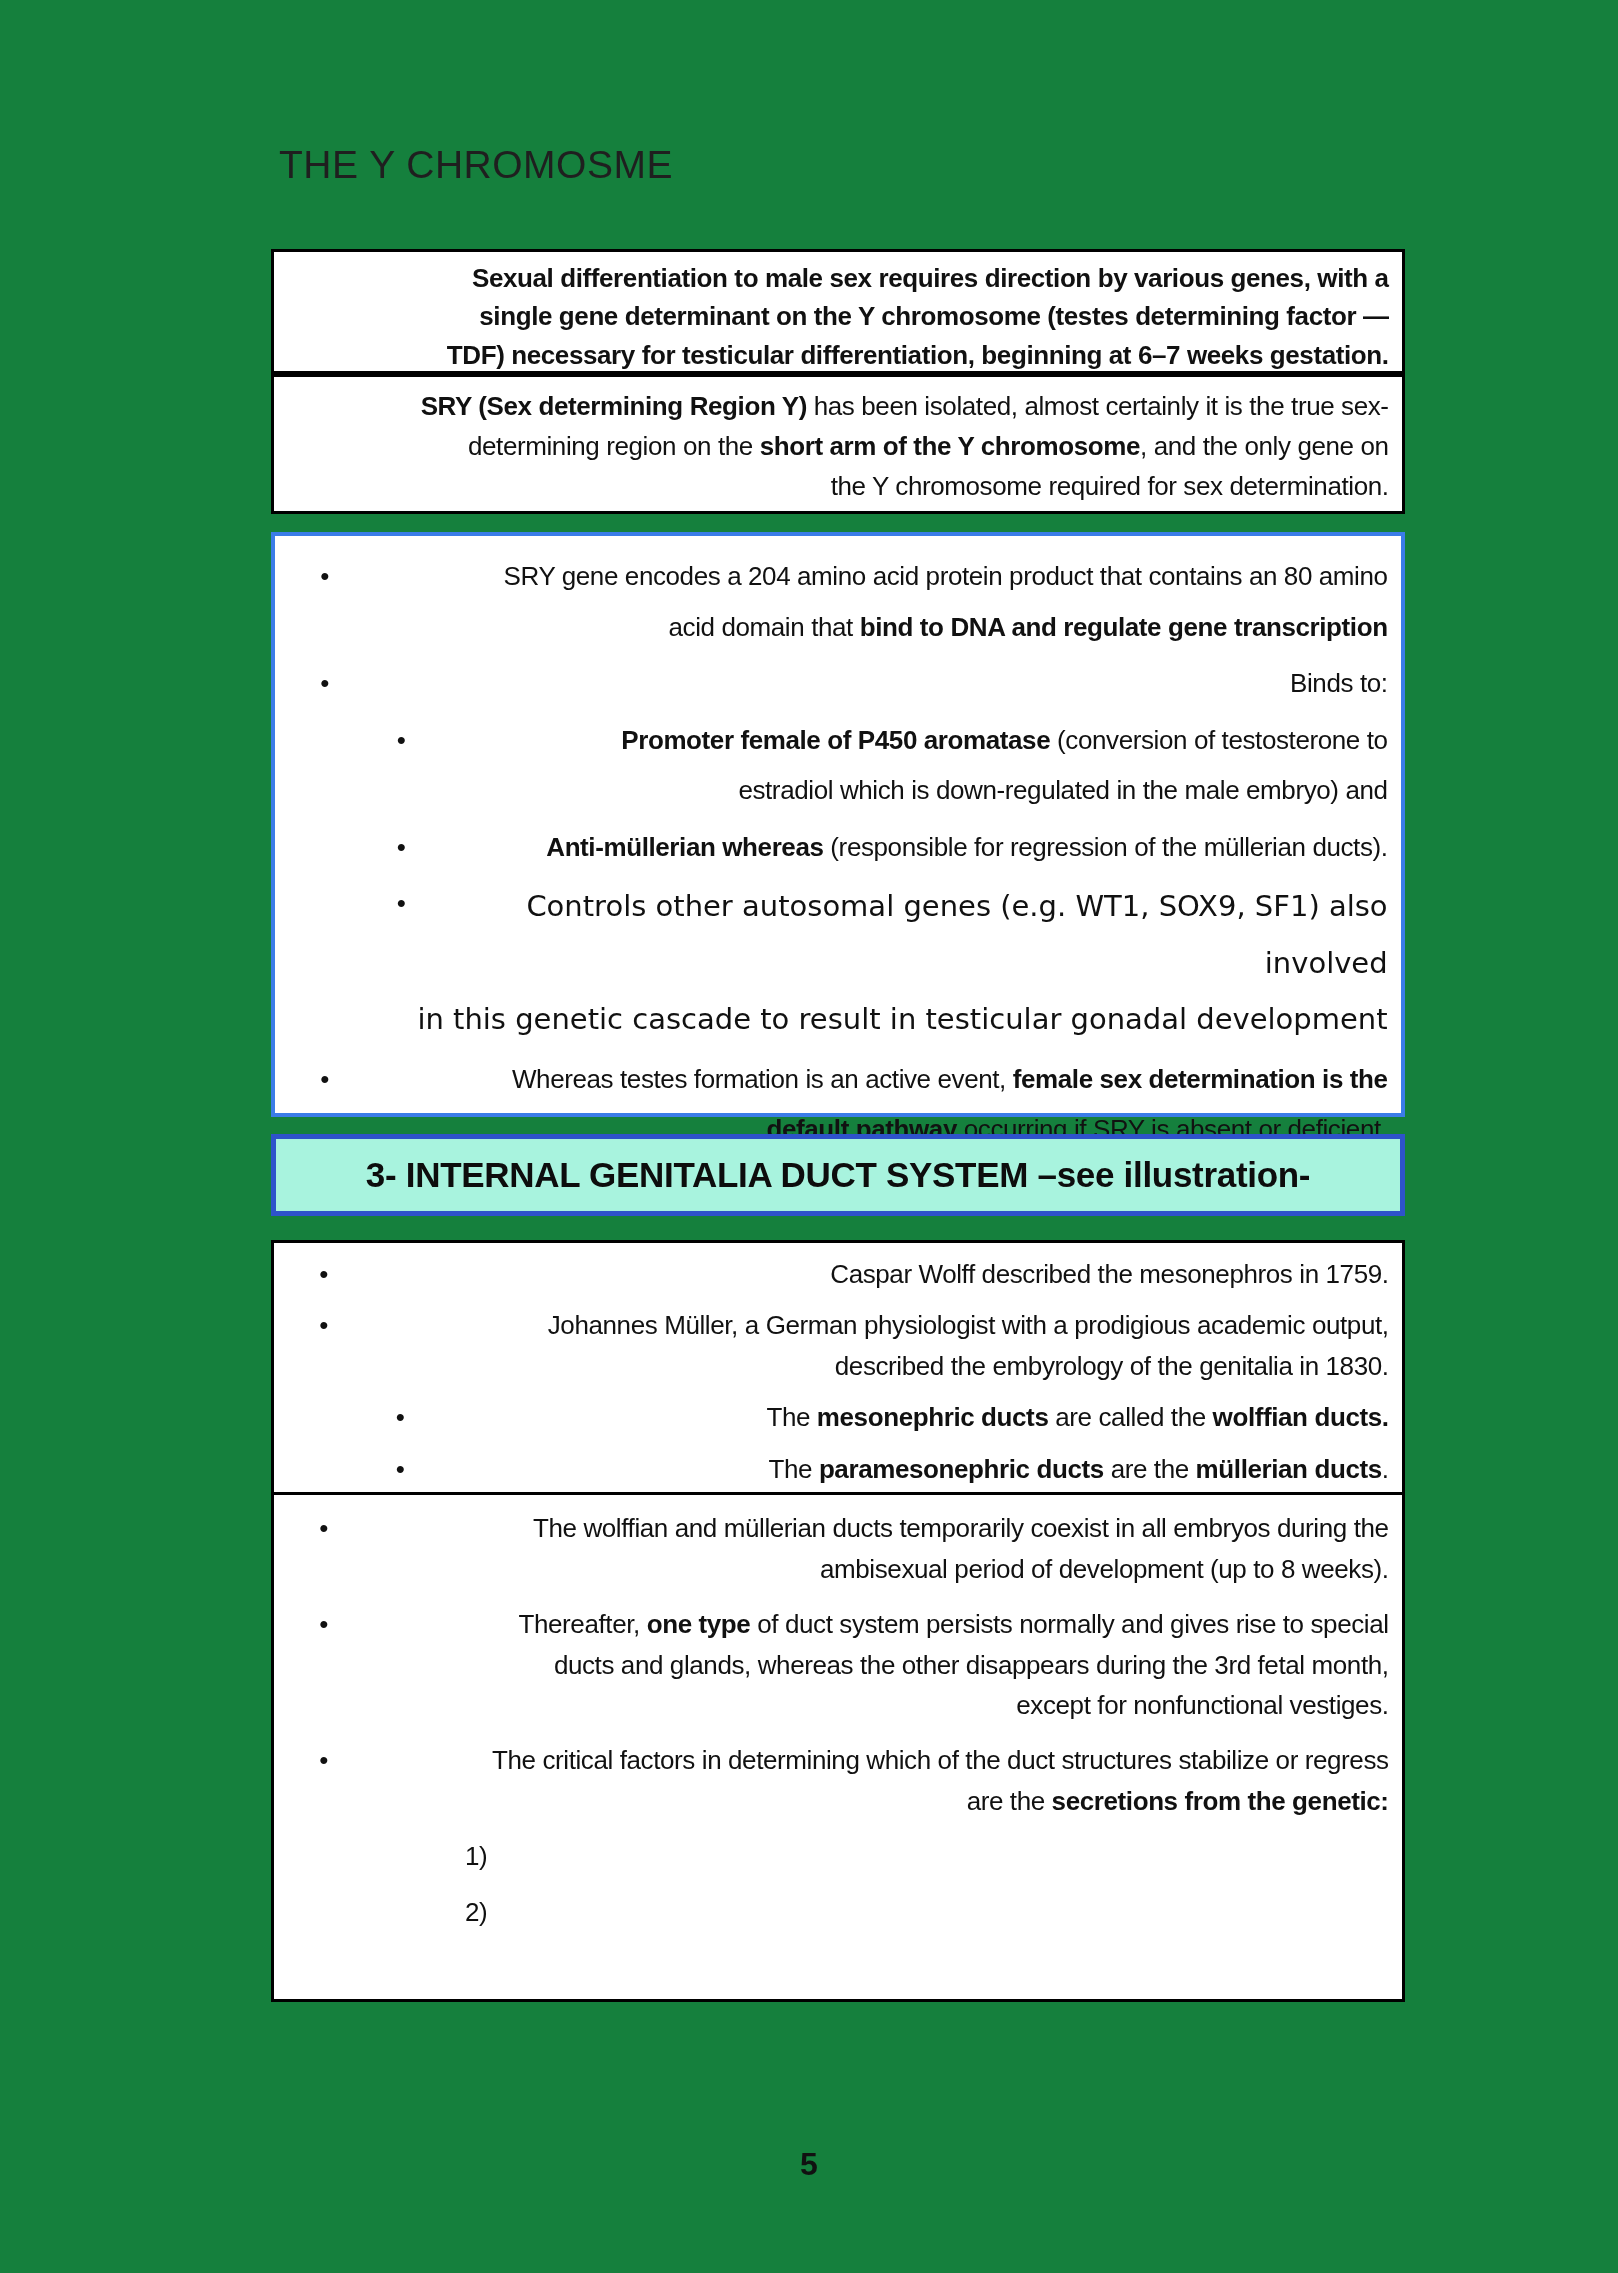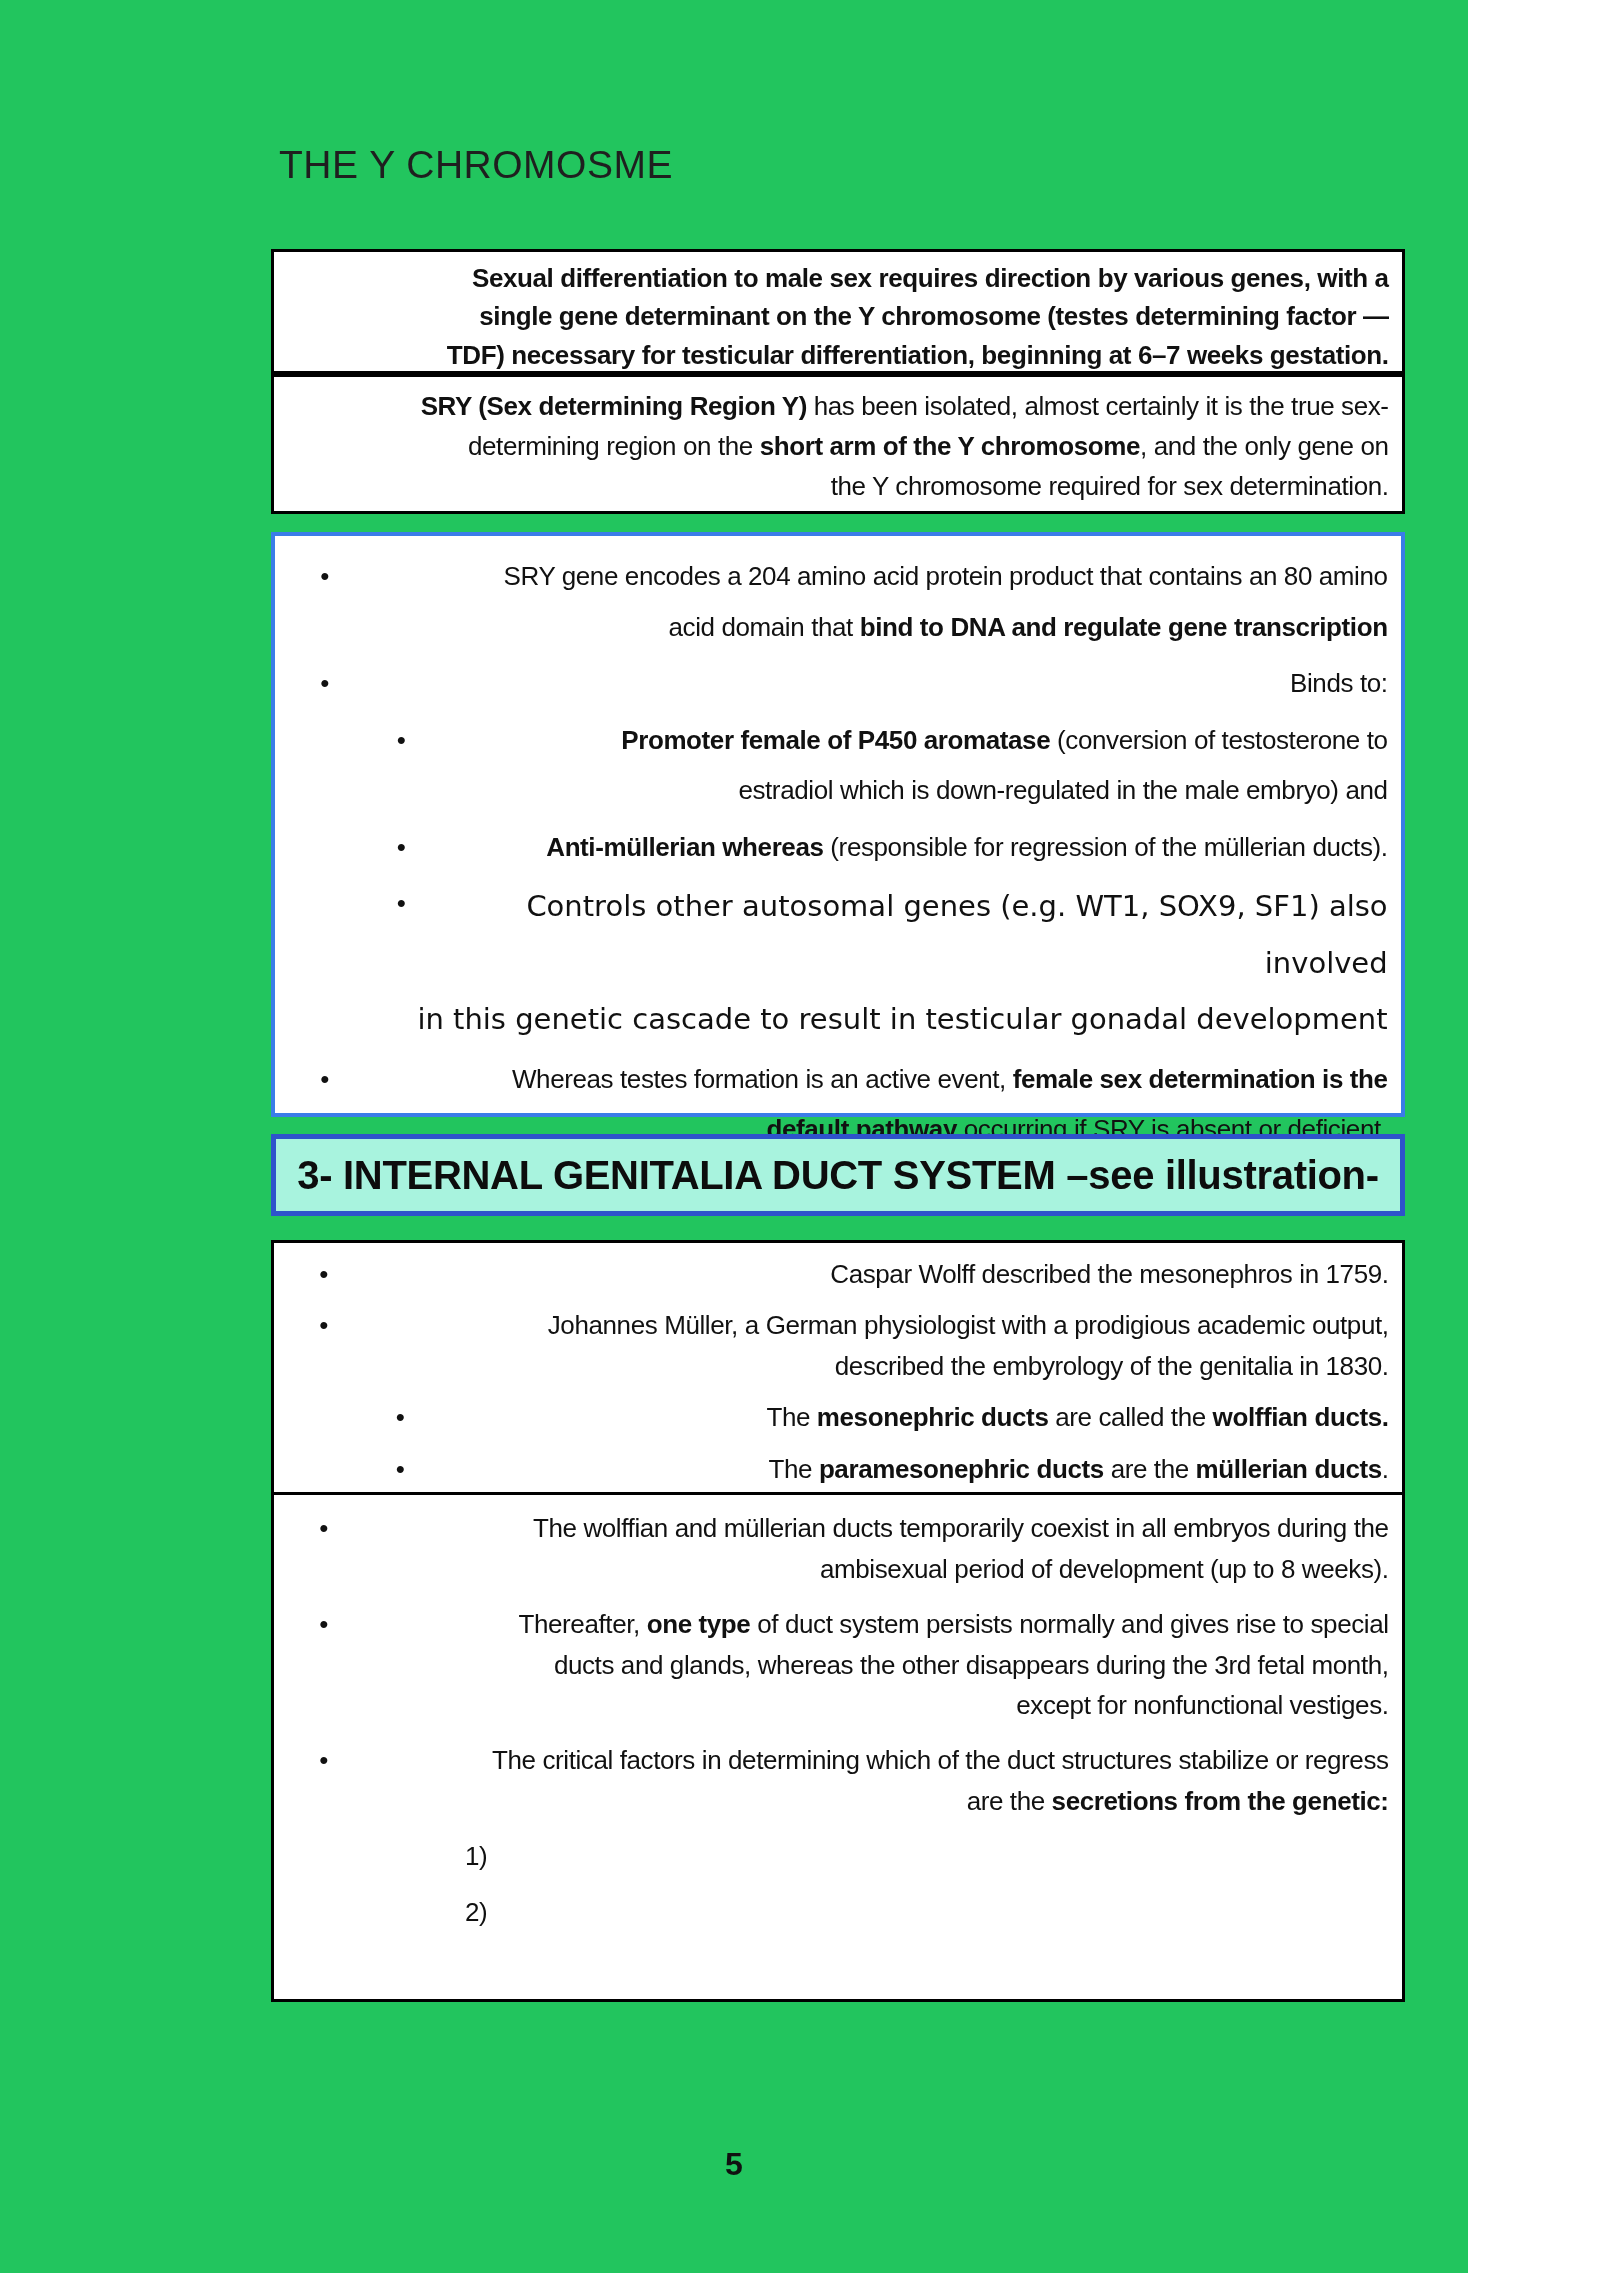--- a/index.html
+++ b/index.html
@@ -1,17 +1,17 @@
 <!DOCTYPE html>
 <html><head>
 <meta charset="utf-8">
 <style>
   html,body{margin:0;padding:0;background:#ffffff;}
   .page{
-    position:relative;width:1468px;height:2273px;background:#22c55e;
+    position:relative;width:1618px;height:2273px;background:#15803d;
     font-family:"Liberation Sans",sans-serif;color:#111111;overflow:hidden;
   }
   .title{
     position:absolute;left:279px;top:143px;margin:0;
     font-size:39px;font-weight:400;color:#1f1f1f;letter-spacing:0.5px;
   }
   .box{
     position:absolute;left:271px;width:1134px;box-sizing:border-box;
     border:3.8px solid #000000;background:#ffffff;
     font-size:26px;letter-spacing:-0.4px;text-align:right;
@@ -27,21 +27,21 @@
   .mk{flex:0 0 29px;}
   .tx{flex:1 1 auto;}
   .l1{margin-left:11.5px;}
   .l2{margin-left:88px;}
   .box3 .li{line-height:1.95;margin-bottom:5.7px;}
   .alt .tx{font-family:"DejaVu Sans",sans-serif;font-size:29px;letter-spacing:0;}
   .banner{
     position:absolute;left:271px;top:1134px;width:1134px;height:82px;box-sizing:border-box;
     background:#a8f3de;border:5.7px solid #2e53cb;
     display:flex;align-items:center;justify-content:center;
-    font-weight:bold;font-size:40px;letter-spacing:-0.3px;color:#0d0d0d;
+    font-weight:bold;font-size:35px;letter-spacing:-0.3px;color:#0d0d0d;
   }
   .box4{top:1240px;height:256px;padding:10.5px 13.4px;}
   .box4 .li{line-height:1.55;margin-bottom:11.5px;}
   .box5{top:1492px;height:510px;padding:13.4px;}
   .box5 .li{line-height:1.55;margin-bottom:15.3px;}
   .num{margin-left:99px;}
   .num .mk{flex:0 0 101px;}
   .page-number{
     position:absolute;left:0;right:0;top:2146px;text-align:center;
     font-weight:bold;font-size:32px;color:#111111;

